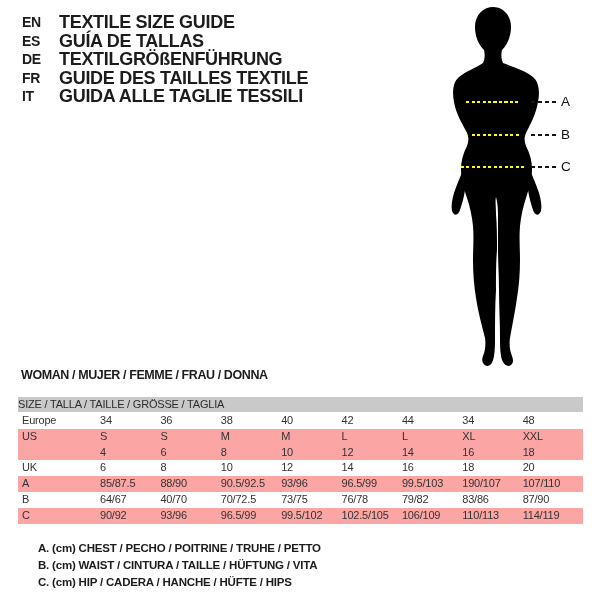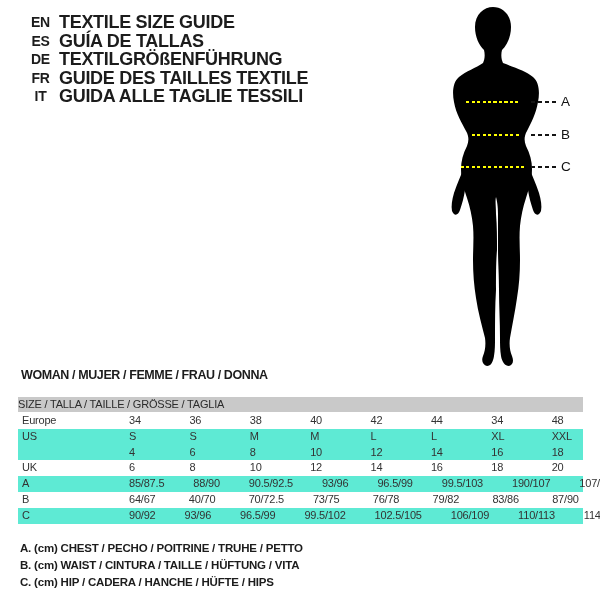--- a/index.html
+++ b/index.html
@@ -7,21 +7,21 @@
   body {
     position:relative;
     background:#ffffff;
     font-family:"Liberation Sans", sans-serif;
     color:#1c1c1c;
     overflow:hidden;
   }
 
   
   .lang-list { position:absolute; left:22px; top:13px; }
-  .lang-row { display:flex; line-height:18.5px;text-align:center; }
+  .lang-row { display:flex; line-height:18.5px; }
   .lang-code {
     width:37px; font-weight:bold; font-size:14px; letter-spacing:-0.3px;
   }
   .lang-label {
     font-weight:bold; font-size:18px; letter-spacing:-0.3px; white-space:nowrap;
   }
 
   
   .figure-wrap { position:absolute; left:440px; top:4px; width:136px; height:368px; }
   .figure-wrap svg { position:absolute; left:0; top:0; }
@@ -53,28 +53,28 @@
 
   
   .size-table { position:absolute; left:18px; top:397px; width:565px; }
   .table-header {
     height:15px; line-height:15px; background:#c9c9c9;
     font-size:11px; letter-spacing:-0.2px; color:#2b2b2b; 
     margin-bottom:1px;
   }
   .table-row {
     display:grid; grid-template-columns:82px repeat(8, 1fr);
-    height:15.8px; line-height:15.8px; font-size:11px; letter-spacing:-0.2px; color:#333;gap:29px;
-  }
-  .table-row.alt { background:#5eead4; }
+    height:15.8px; line-height:15.8px; font-size:11px; letter-spacing:-0.2px; color:#333;
+  }
+  .table-row.alt { background:#fca5a5; }
   .label-cell { text-align:left; padding-left:4px; }
   .value-cell { text-align:left; }
 
   
-  .legend { position:absolute; left:20px; top:540px; }
+  .legend { position:absolute; left:38px; top:540px; }
   .legend-line {
     font-weight:bold; font-size:11.5px; letter-spacing:-0.2px;
     line-height:17px; white-space:nowrap;
   }
 </style>
 </head>
 <body>
 
 <div class="lang-list">
   <div class="lang-row">

